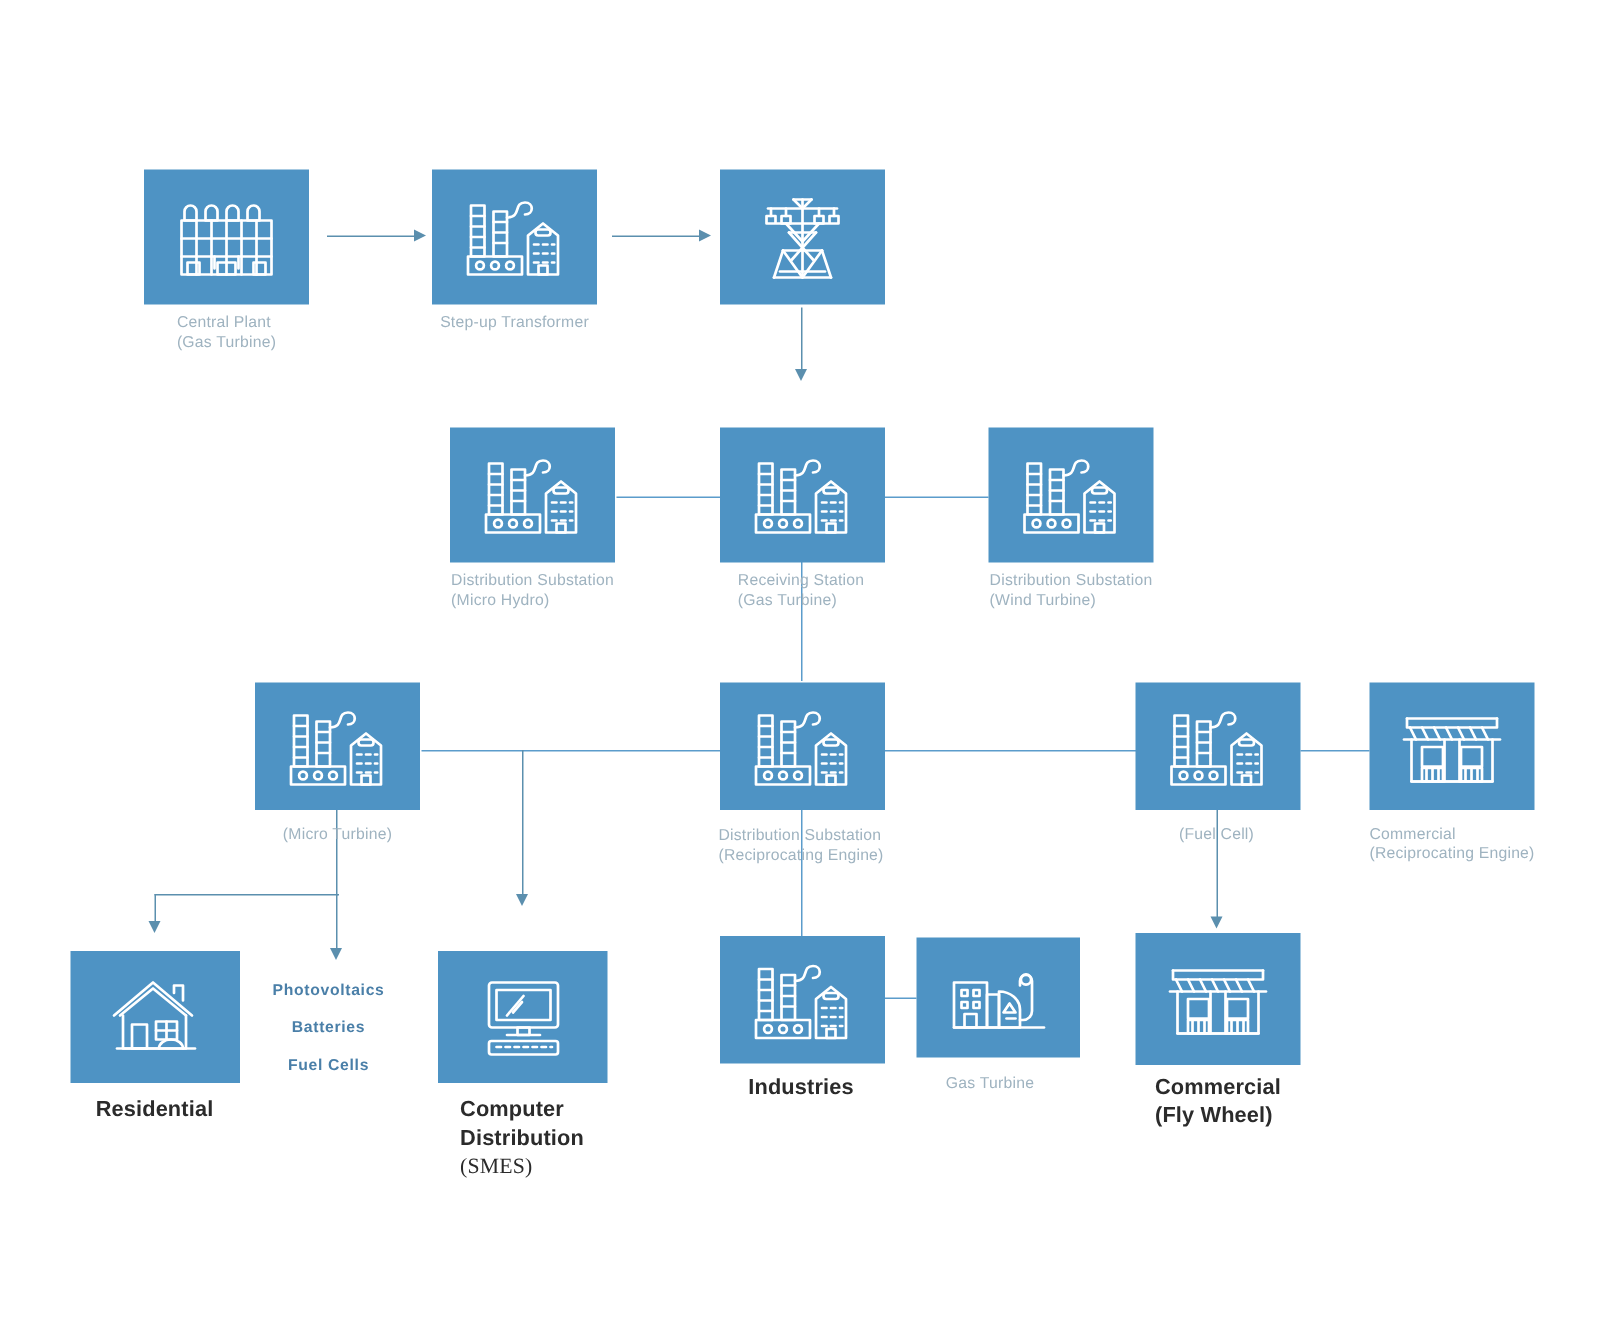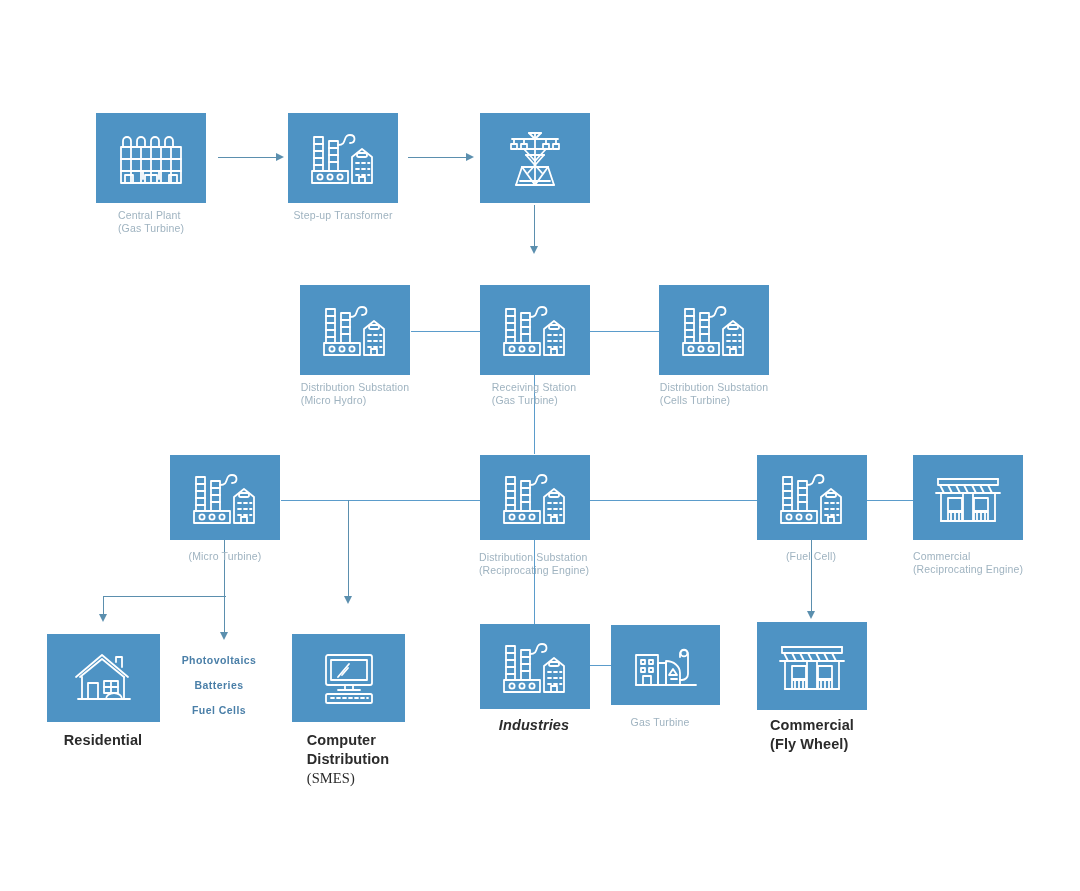--- a/index.html
+++ b/index.html
@@ -271,21 +271,21 @@
             <circle cx="34" cy="48" r="2.6"></circle>
           <path d="M46 28 l10 -8 l10 8 v26 H46 z"></path>
           <rect x="51" y="24" width="10" height="4" rx="1.8"></rect>
           <path d="M50 34 h3 M56 34 h3 M62 34 h1.5 M50 40 h3 M56 40 h3 M62 40 h1.5 M50 46 h3 M56 46 h3 M62 46 h1.5"></path>
           <rect x="53" y="48" width="6" height="6"></rect>
         </svg>
       </span>
     </div>
     <div class="caption" style="left:714px; top:381px;">
       <div>Distribution Substation</div>
-      <div>(Cells Turbine)</div>
+      <div>(Wind Turbine)</div>
     </div>
   </div>
 
   <div class="node">
     <div class="tile" style="left:170px; top:455px; width:110px; height:85px;">
       <span>
         <svg width="74" height="58" viewBox="0 0 74 58" fill="none" stroke="#ffffff" stroke-width="1.8" stroke-linejoin="round" stroke-linecap="round">
           <path d="M8 8 h9 v34 h-9 z"></path>
           <path d="M8 15 h9 M8 22 h9 M8 29 h9 M8 36 h9"></path>
           <path d="M23 12 h9 v30 h-9 z"></path>
@@ -446,21 +446,21 @@
           <circle cx="14" cy="48" r="2.6"></circle>
             <circle cx="24" cy="48" r="2.6"></circle>
             <circle cx="34" cy="48" r="2.6"></circle>
           <path d="M46 28 l10 -8 l10 8 v26 H46 z"></path>
           <rect x="51" y="24" width="10" height="4" rx="1.8"></rect>
           <path d="M50 34 h3 M56 34 h3 M62 34 h1.5 M50 40 h3 M56 40 h3 M62 40 h1.5 M50 46 h3 M56 46 h3 M62 46 h1.5"></path>
           <rect x="53" y="48" width="6" height="6"></rect>
         </svg>
       </span>
     </div>
-    <div class="caption strong" style="left:534px; top:716px;font-style:italic;">
+    <div class="caption strong" style="left:534px; top:716px;">
       <div>Industries</div>
     </div>
   </div>
 
   <div class="node">
     <div class="tile" style="left:611px; top:625px; width:109px; height:80px;">
       <span>
         <svg width="72" height="52" viewBox="0 0 72 52" fill="none" stroke="#ffffff" stroke-width="1.8" stroke-linejoin="round" stroke-linecap="round">
           <path d="M6 16 h22 v30 H6 z"></path>
           <path d="M6 46 H66"></path>

